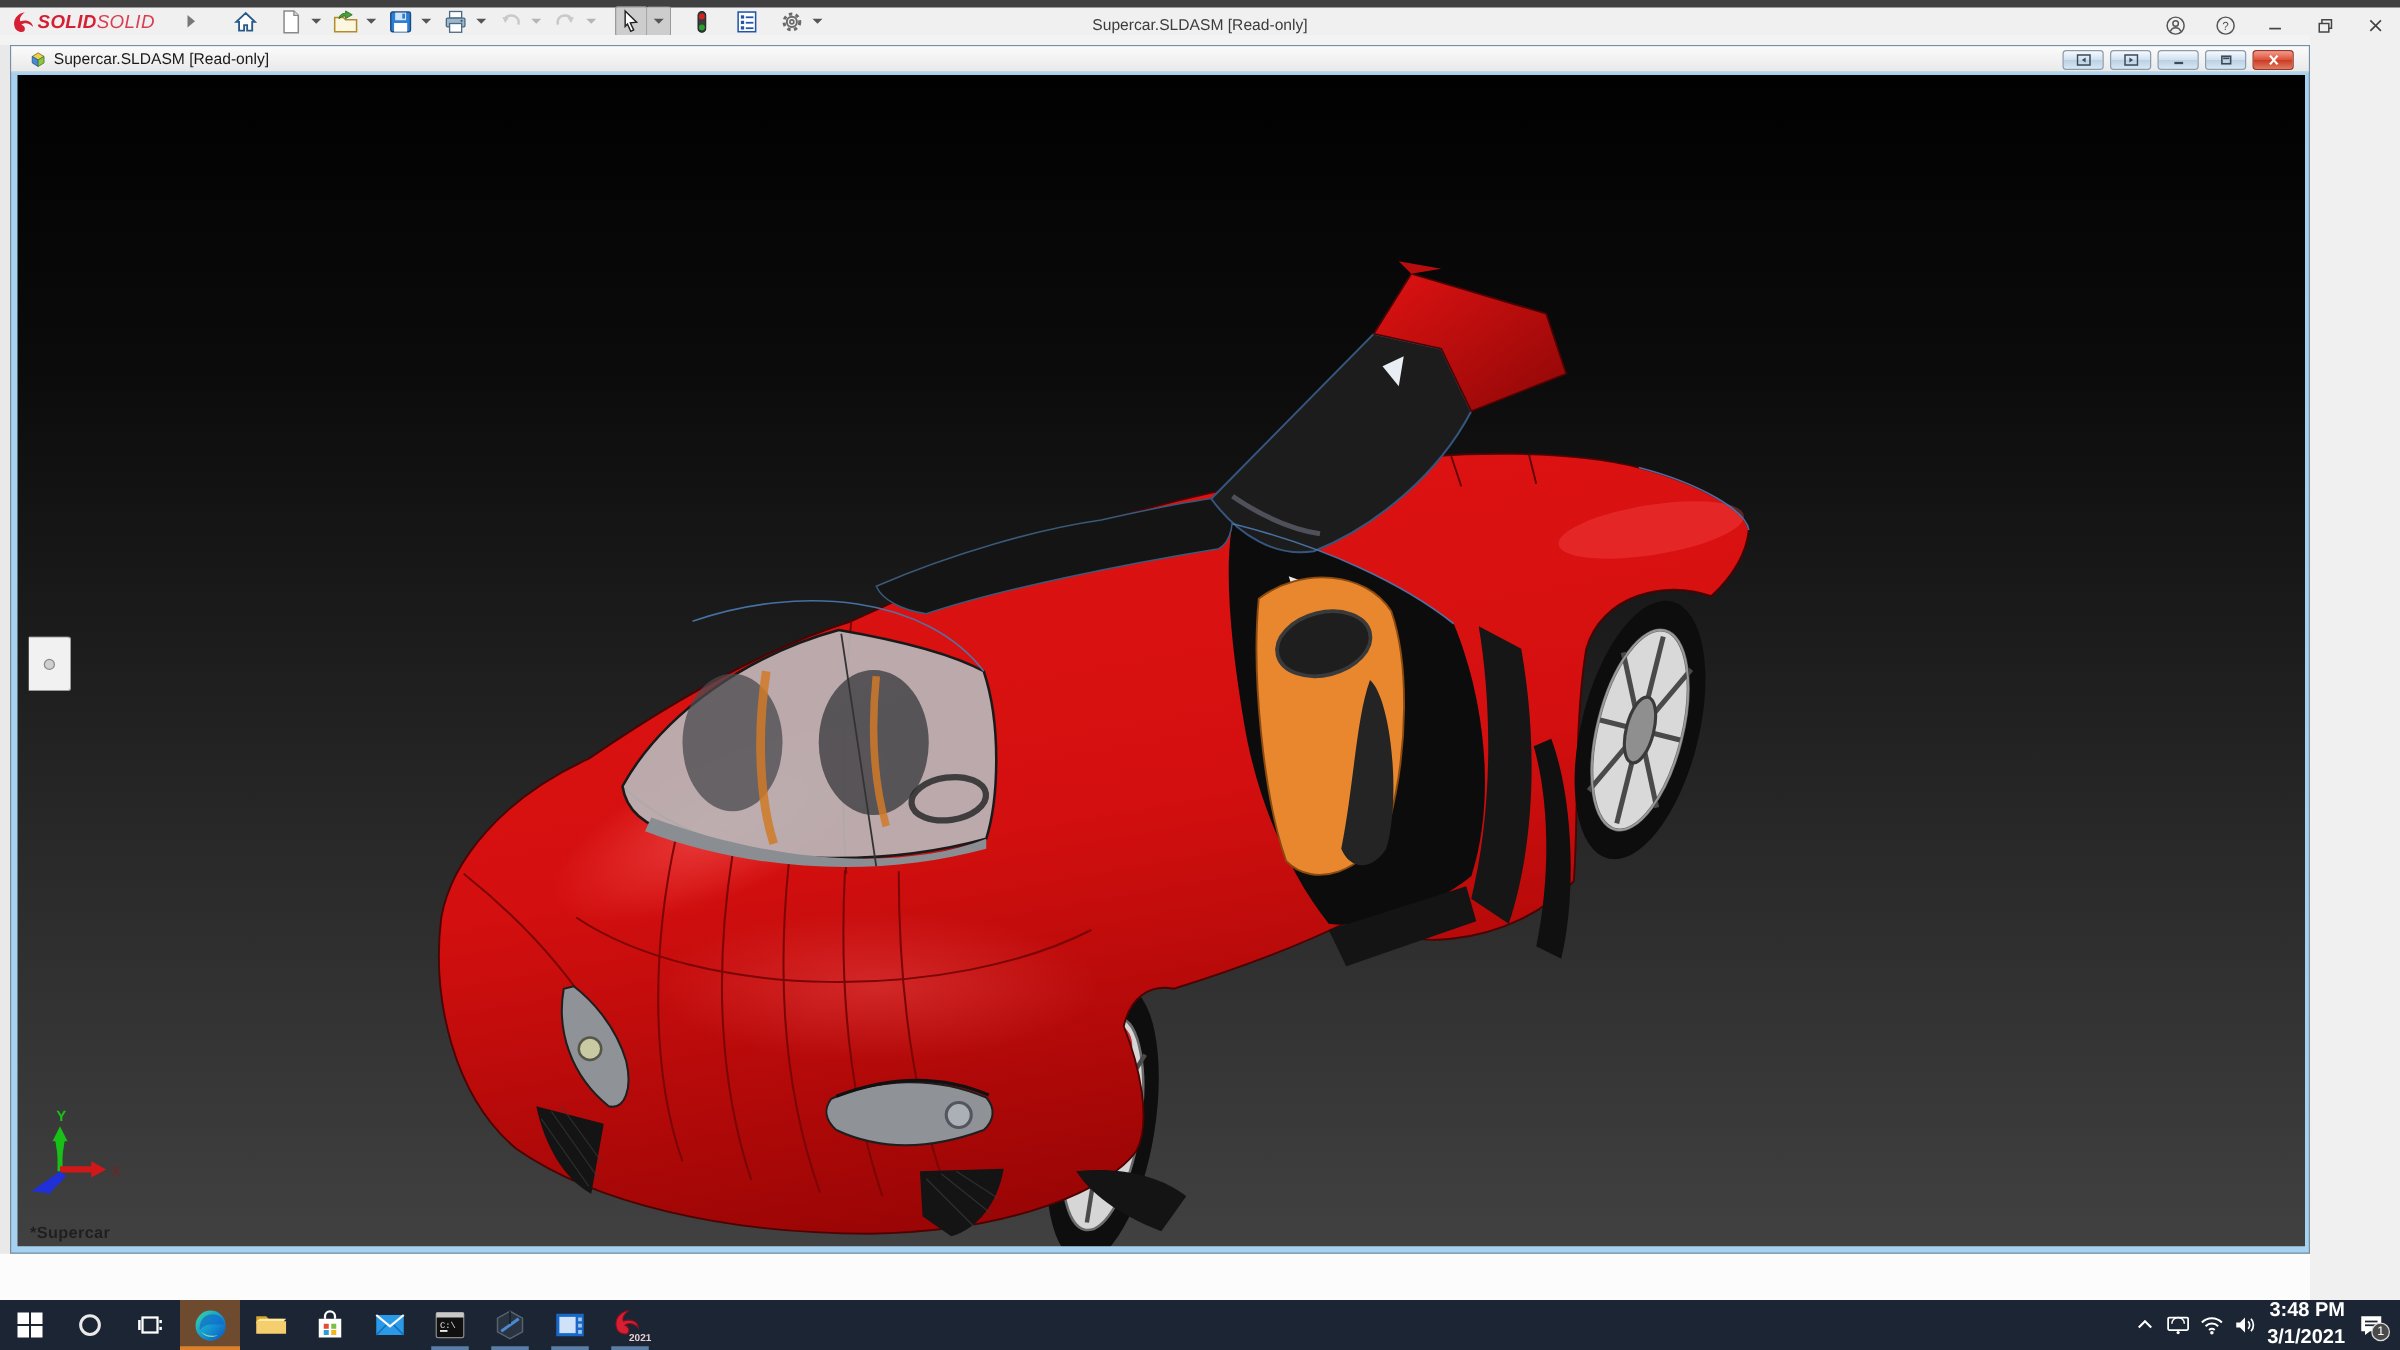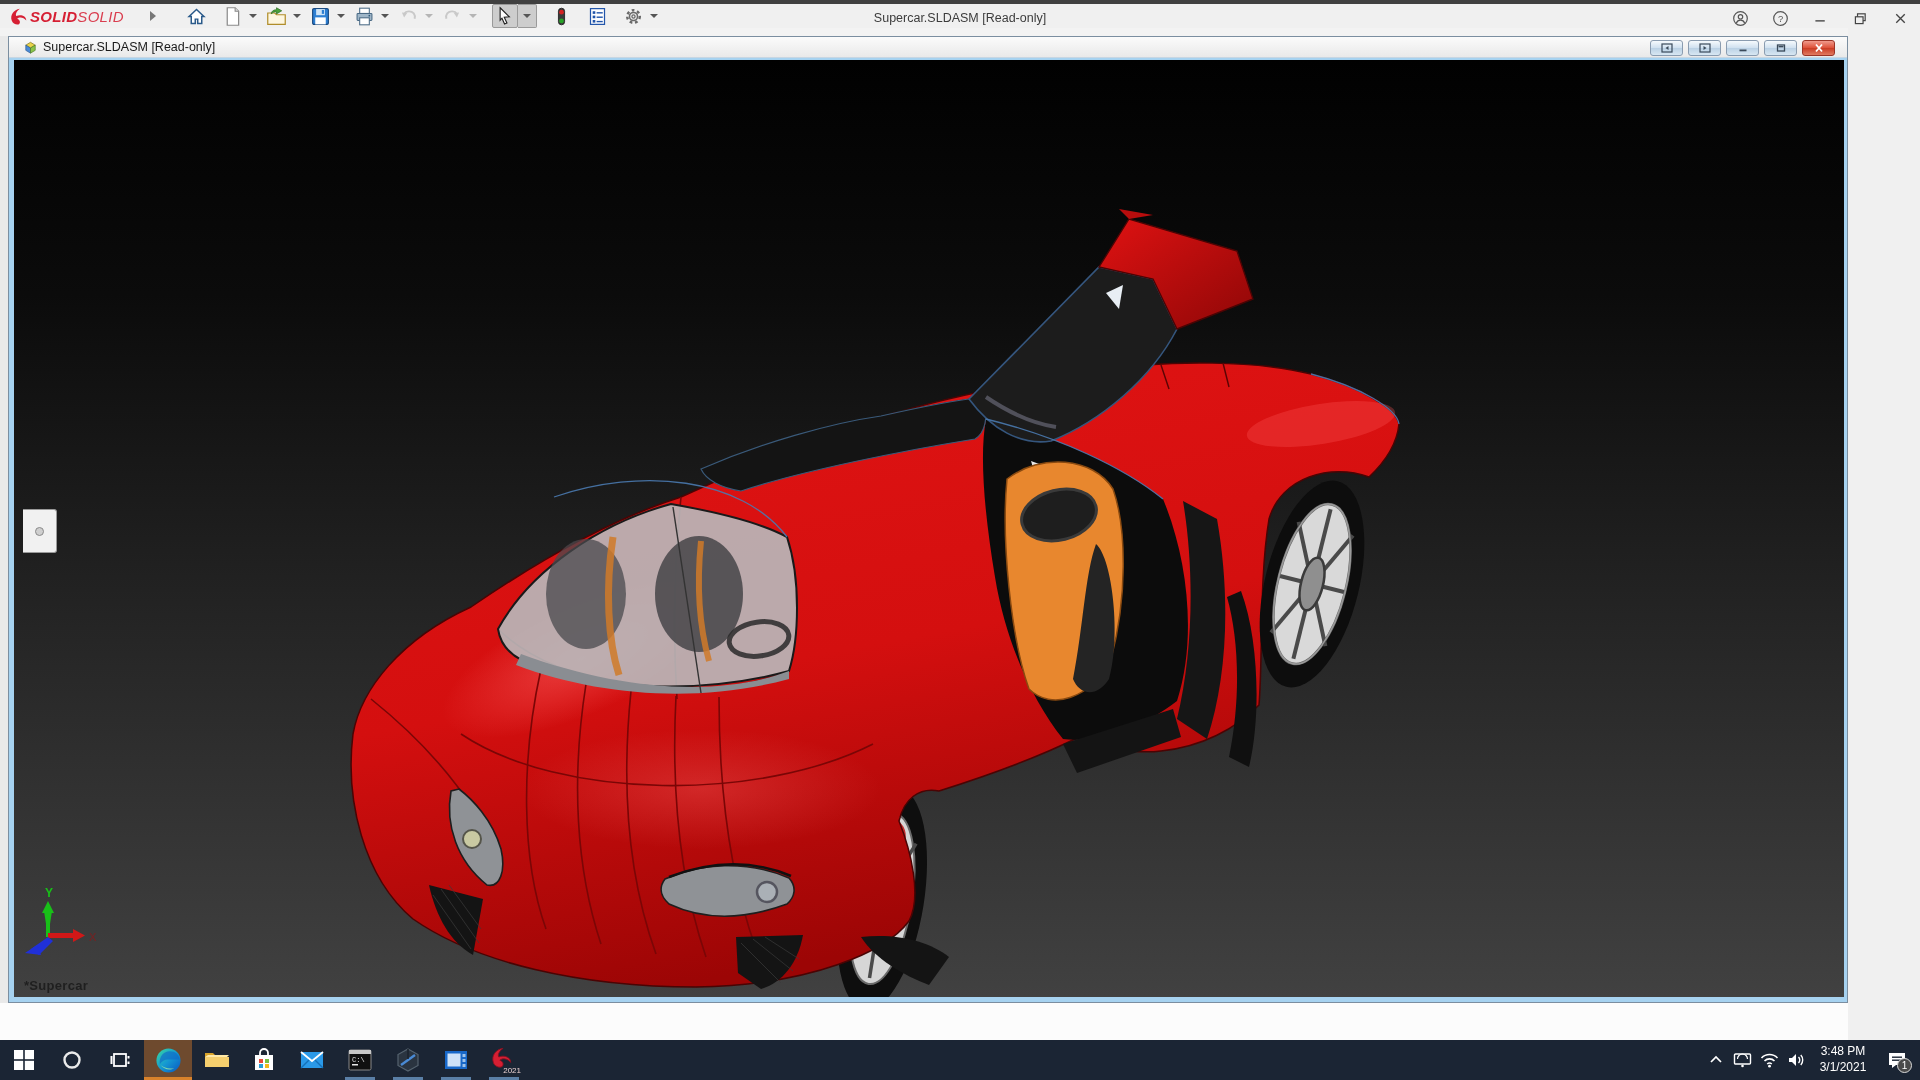--- a/index.html
+++ b/index.html
@@ -4,21 +4,21 @@
 <style>
   :root{
     --title-bg:#f0f0f0; --taskbar-bg:#1b2534; --doc-border-blue:#a6d2f0;
     --underline-blue:#5a7fa6; --underline-orange:#d9822b; --solidworks-red:#d61f33;
   }
   *{box-sizing:border-box; margin:0; padding:0;}
   body{font-family:"Liberation Sans",sans-serif; background:#000;}
   .screen{position:relative; width:1920px; height:1080px; overflow:hidden; background:#f0f0f0;}
 
   
-  .titlebar{position:absolute; left:0; top:0; width:1920px; height:28px; background:var(--title-bg); border-top:4px solid #404040; display:flex; align-items:center;}
+  .titlebar{position:absolute; left:0; top:0; width:1920px; height:28px; background:var(--title-bg); border-top:6px solid #404040; display:flex; align-items:center;}
   .brand{display:flex; align-items:center; margin-left:8px; height:28px;}
   .brand .bold{font-weight:bold; font-style:italic; color:var(--solidworks-red); font-size:15px; letter-spacing:.3px;}
   .brand .light{font-style:italic; color:var(--solidworks-red); font-size:15px; letter-spacing:.3px; opacity:.85;}
   .expander{margin-left:26px; width:0; height:0; border-left:6px solid #777; border-top:5px solid transparent; border-bottom:5px solid transparent;}
   .tools{display:flex; align-items:center; margin-left:28px; height:28px;}
   .tbtn{display:flex; align-items:center; justify-content:center; width:26px; height:24px; border-radius:2px;}
   .tbtn svg{width:21px; height:21px;}
   .tbtn.disabled{opacity:.45;}
   .tbtn.active{background:#cdcdcd; border:1px solid #9a9a9a;}
   .caret{width:0; height:0; border-top:4px solid #555; border-left:4px solid transparent; border-right:4px solid transparent; margin:0 7px 0 3px;}
@@ -55,21 +55,21 @@
   .task-cell{width:48px; height:40px; display:flex; align-items:center; justify-content:center; position:relative;}
   .task-cell.running::after{content:""; position:absolute; left:9px; right:9px; bottom:0; height:3px; background:var(--underline-blue);}
   .task-cell.active-edge{background:#6e4a2e;}
   .task-cell.active-edge::after{content:""; position:absolute; left:0; right:0; bottom:0; height:3px; background:var(--underline-orange);}
   .start-cell{width:48px;}
   .searchbox{width:330px; height:34px; background:#f3f3f3; border:1px solid #9aa0a6; display:flex; align-items:center; margin-right:8px;}
   .searchbox input{border:none; outline:none; background:transparent; font-size:15px; color:#3c3c3c; width:250px; font-family:"Liberation Sans",sans-serif;}
   .searchbox input::placeholder{color:#4a4a4a; opacity:1;}
   .tray{position:absolute; right:2px; top:0; height:40px; display:flex; align-items:center;}
   .tray-ico{width:27px; height:40px; display:flex; align-items:center; justify-content:center;}
-  .clock{width:66px; text-align:center; color:#fff; font-size:12px; line-height:1.3;}
+  .clock{width:66px; text-align:right; color:#fff; font-size:16px; line-height:1.3;font-weight:bold;}
   .action-center{width:42px; height:40px; display:flex; align-items:center; justify-content:center; position:relative;}
   .badge{position:absolute; right:6px; bottom:7px; width:15px; height:15px; border-radius:50%; background:#4a4a4a; border:1.5px solid #dadada; color:#fff; font-size:10px; display:flex; align-items:center; justify-content:center;}
 </style>
 </head>
 <body>
 
 <div class="screen">
 
   <div class="titlebar">
     <div class="brand">
@@ -514,21 +514,21 @@
           <rect x="19.5" y="6" width="3" height="3" fill="#9ec4ec"></rect>
           <rect x="19.5" y="11" width="3" height="3" fill="#9ec4ec"></rect>
           <rect x="19.5" y="16" width="3" height="3" fill="#9ec4ec"></rect>
       </svg>
     </div>
     <div class="task-cell running">
       <div style="position:relative; width:30px; height:30px;">
         <svg width="26" height="24" viewBox="0 0 24 22" style="position:absolute; left:0; top:0;">
           <path d="M4 16 C2 10 6 4 13 3 C9 6 8 9 9 11 C14 9 20 11 20 16 C17 12 12 12 10 14 C13 15 14 18 12 20 C10 21 5 20 4 16Z" fill="#d61f33" stroke="#8a1020" stroke-width="0.8"></path>
         </svg>
-        <span style="position:absolute; right:-2px; bottom:0; font-size:8px; font-weight:normal; color:#e8d0d0;">2021</span>
+        <span style="position:absolute; right:-2px; bottom:0; font-size:8px; font-weight:bold; color:#e8d0d0;">2021</span>
       </div>
     </div>
 
     <div class="tray">
       <span class="tray-ico">
         <svg width="14" height="14" viewBox="0 0 14 14">
             <path d="M2 9 L7 4 L12 9" fill="none" stroke="#fff" stroke-width="1.7"></path>
           </svg>
       </span>
       <span class="tray-ico">

